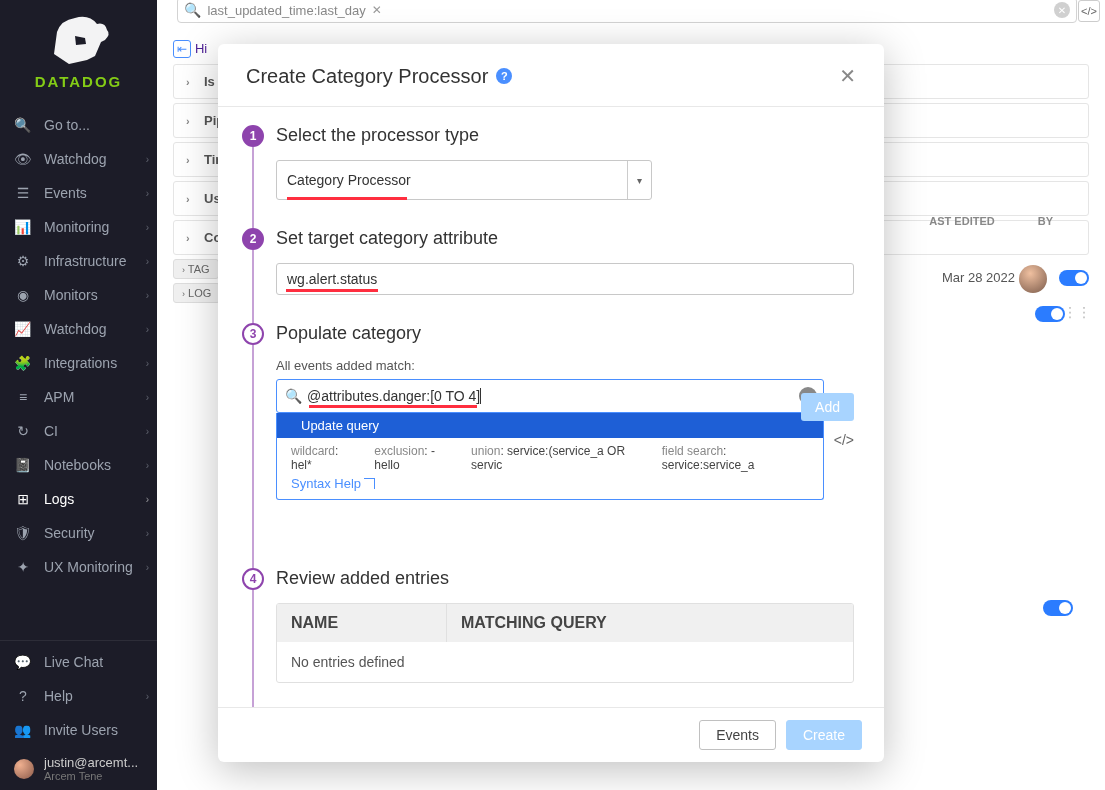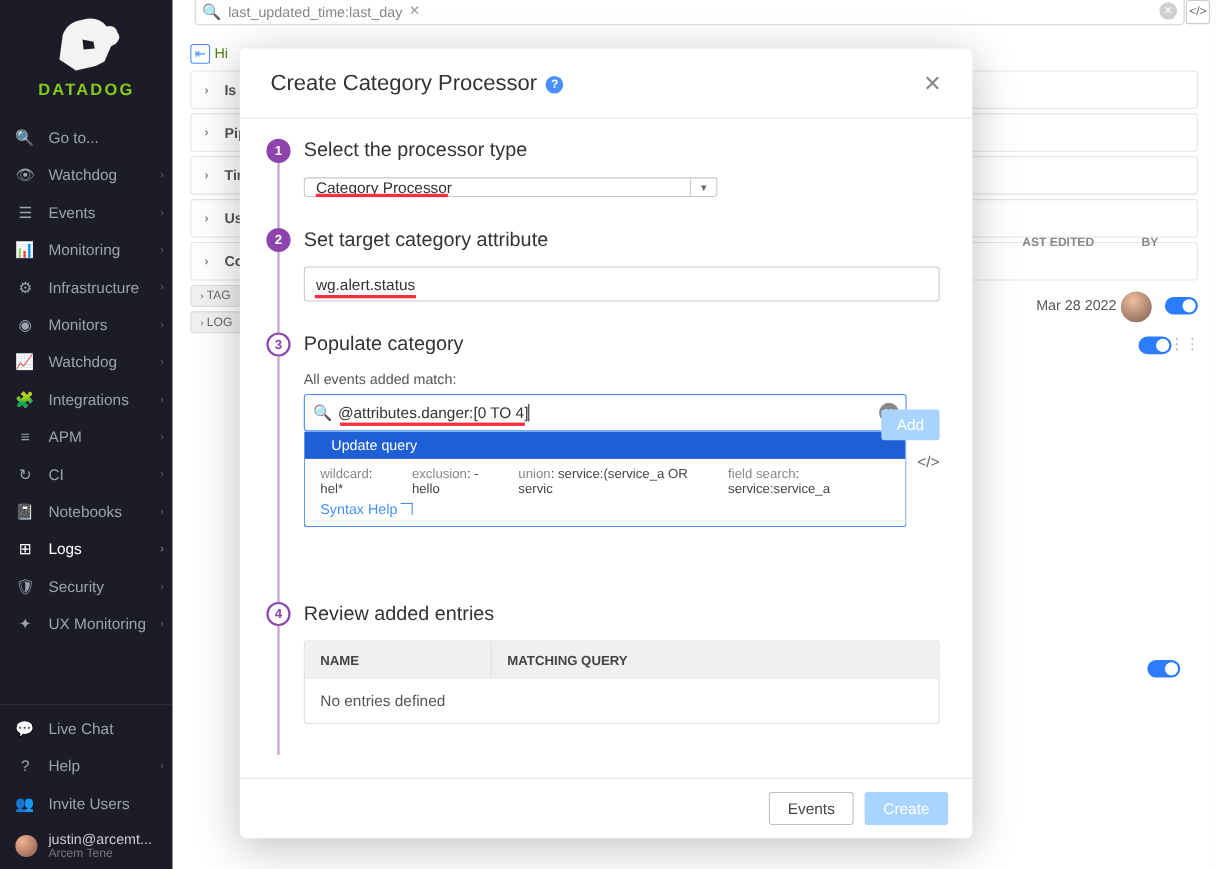--- a/index.html
+++ b/index.html
@@ -54,21 +54,21 @@
 .modal-body { flex: 1; overflow-y: auto; padding: 18px 30px 18px 58px; position: relative; }
 .modal-body::-webkit-scrollbar { width: 8px; }
 .modal-body::-webkit-scrollbar-thumb { background: #c0c0c0; border-radius: 4px; }
 
 .step { position: relative; margin-bottom: 28px; }
 .step-num { position: absolute; left: -34px; top: 0; width: 22px; height: 22px; border-radius: 50%; border: 2px solid #8e44ad; color: #8e44ad; background: #fff; font-size: 12px; font-weight: 600; display: flex; align-items: center; justify-content: center; z-index: 2; }
 .step-num.filled { background: #8e44ad; color: #fff; }
 .step-line { position: absolute; left: -24px; top: 22px; bottom: -28px; width: 2px; background: #8e44ad; opacity: 0.5; z-index: 1; }
 .step-title { font-size: 18px; font-weight: 400; color: #333; margin-bottom: 14px; }
 
-.select-box { width: 376px; height: 18px; border: 1px solid #c8c8c8; border-radius: 3px; padding: 0 10px; display: flex; align-items: center; background: #fff; position: relative; cursor: pointer; }
+.select-box { width: 376px; height: 40px; border: 1px solid #c8c8c8; border-radius: 3px; padding: 0 10px; display: flex; align-items: center; background: #fff; position: relative; cursor: pointer; }
 .select-box .sel-text { font-size: 14px; color: #333; }
 .select-box .sel-arrow { position: absolute; right: 0; top: 0; bottom: 0; width: 24px; border-left: 1px solid #ccc; display: flex; align-items: center; justify-content: center; color: #666; font-size: 10px; }
 .underline-red { position: absolute; bottom: -1px; left: 10px; width: 120px; height: 3px; background: #ff2e3f; }
 
 .text-input { width: 100%; height: 32px; border: 1px solid #c8c8c8; border-radius: 3px; padding: 0 10px; font-size: 14px; color: #333; position: relative; }
 .input-wrap { position: relative; }
 .input-wrap .underline-red2 { position: absolute; bottom: 3px; left: 10px; width: 92px; height: 3px; background: #ff2e3f; }
 
 .sub-label { font-size: 13px; color: #555; margin-bottom: 6px; }
 
@@ -89,21 +89,21 @@
 .dd-hints span.lbl { color: #888; }
 .dd-hints span.val { color: #444; }
 .dd-syntax { padding: 2px 14px 8px; font-size: 13px; }
 .dd-syntax a { color: #4a8fff; text-decoration: none; }
 .ext-icon { display: inline-block; width: 11px; height: 11px; border: 1.5px solid #4a8fff; border-bottom: none; border-left: none; position: relative; margin-left: 3px; vertical-align: -1px; }
 
 .add-btn { position: absolute; right: 0; top: 70px; background: #a8d4ff; color: #fff; border: none; border-radius: 3px; padding: 6px 14px; font-size: 14px; }
 
 .review-table { width: 100%; border: 1px solid #e0e0e0; border-radius: 3px; overflow: hidden; }
 .rt-head { display: flex; background: #f0f0f0; }
-.rt-head > div { padding: 10px 14px; font-size: 12px; font-weight: 700; color: #444; }
+.rt-head > div { padding: 10px 14px; font-size: 16px; font-weight: 700; color: #444; }
 .rt-col1 { width: 170px; border-right: 1px solid #e0e0e0; }
 .rt-col2 { flex: 1; }
 .rt-body { padding: 12px 14px; font-size: 14px; color: #555; }
 
 .modal-footer { border-top: 1px solid #e8e8e8; padding: 12px 22px; display: flex; justify-content: flex-end; gap: 10px; }
 .btn { padding: 6px 16px; border-radius: 3px; font-size: 14px; cursor: pointer; }
 .btn-cancel { background: #fff; border: 1px solid #c0c0c0; color: #444; }
 .btn-create { background: #a8d4ff; color: #fff; border: 1px solid #a8d4ff; }
 
 svg { display: block; }
@@ -218,21 +218,21 @@
   <div style="position:relative; margin:0 0 0 0;">
     <div class="searchbar">
       <span class="sicon">🔍</span>
       <span class="search-chip">last_updated_time:last_day</span>
       <span class="search-x">✕</span>
       <span class="search-clear">✕</span>
       <span class="code-toggle">&lt;/&gt;</span>
     </div>
   </div>
   <div class="bg-rows">
-    <div style="margin-bottom:6px;"><span style="display:inline-block;width:18px;height:18px;border:1px solid #4a8fff;color:#4a8fff;border-radius:3px;text-align:center;font-size:12px;line-height:16px;">⇤</span> <span style="color:#4d7c0f;font-size:13px;">Hi</span></div>
+    <div style="margin-bottom:6px;"><span style="display:inline-block;width:18px;height:18px;border:1px solid #4a8fff;color:#4a8fff;border-radius:3px;text-align:center;font-size:12px;line-height:16px;">⇤</span> <span style="color:#4c1d95;font-size:13px;">Hi</span></div>
     <div class="bg-row">
         <span class="bg-chev">›</span>
         <span>Is p</span>
       </div>
     <div class="bg-row">
         <span class="bg-chev">›</span>
         <span>Pip</span>
       </div>
     <div class="bg-row">
         <span class="bg-chev">›</span>

